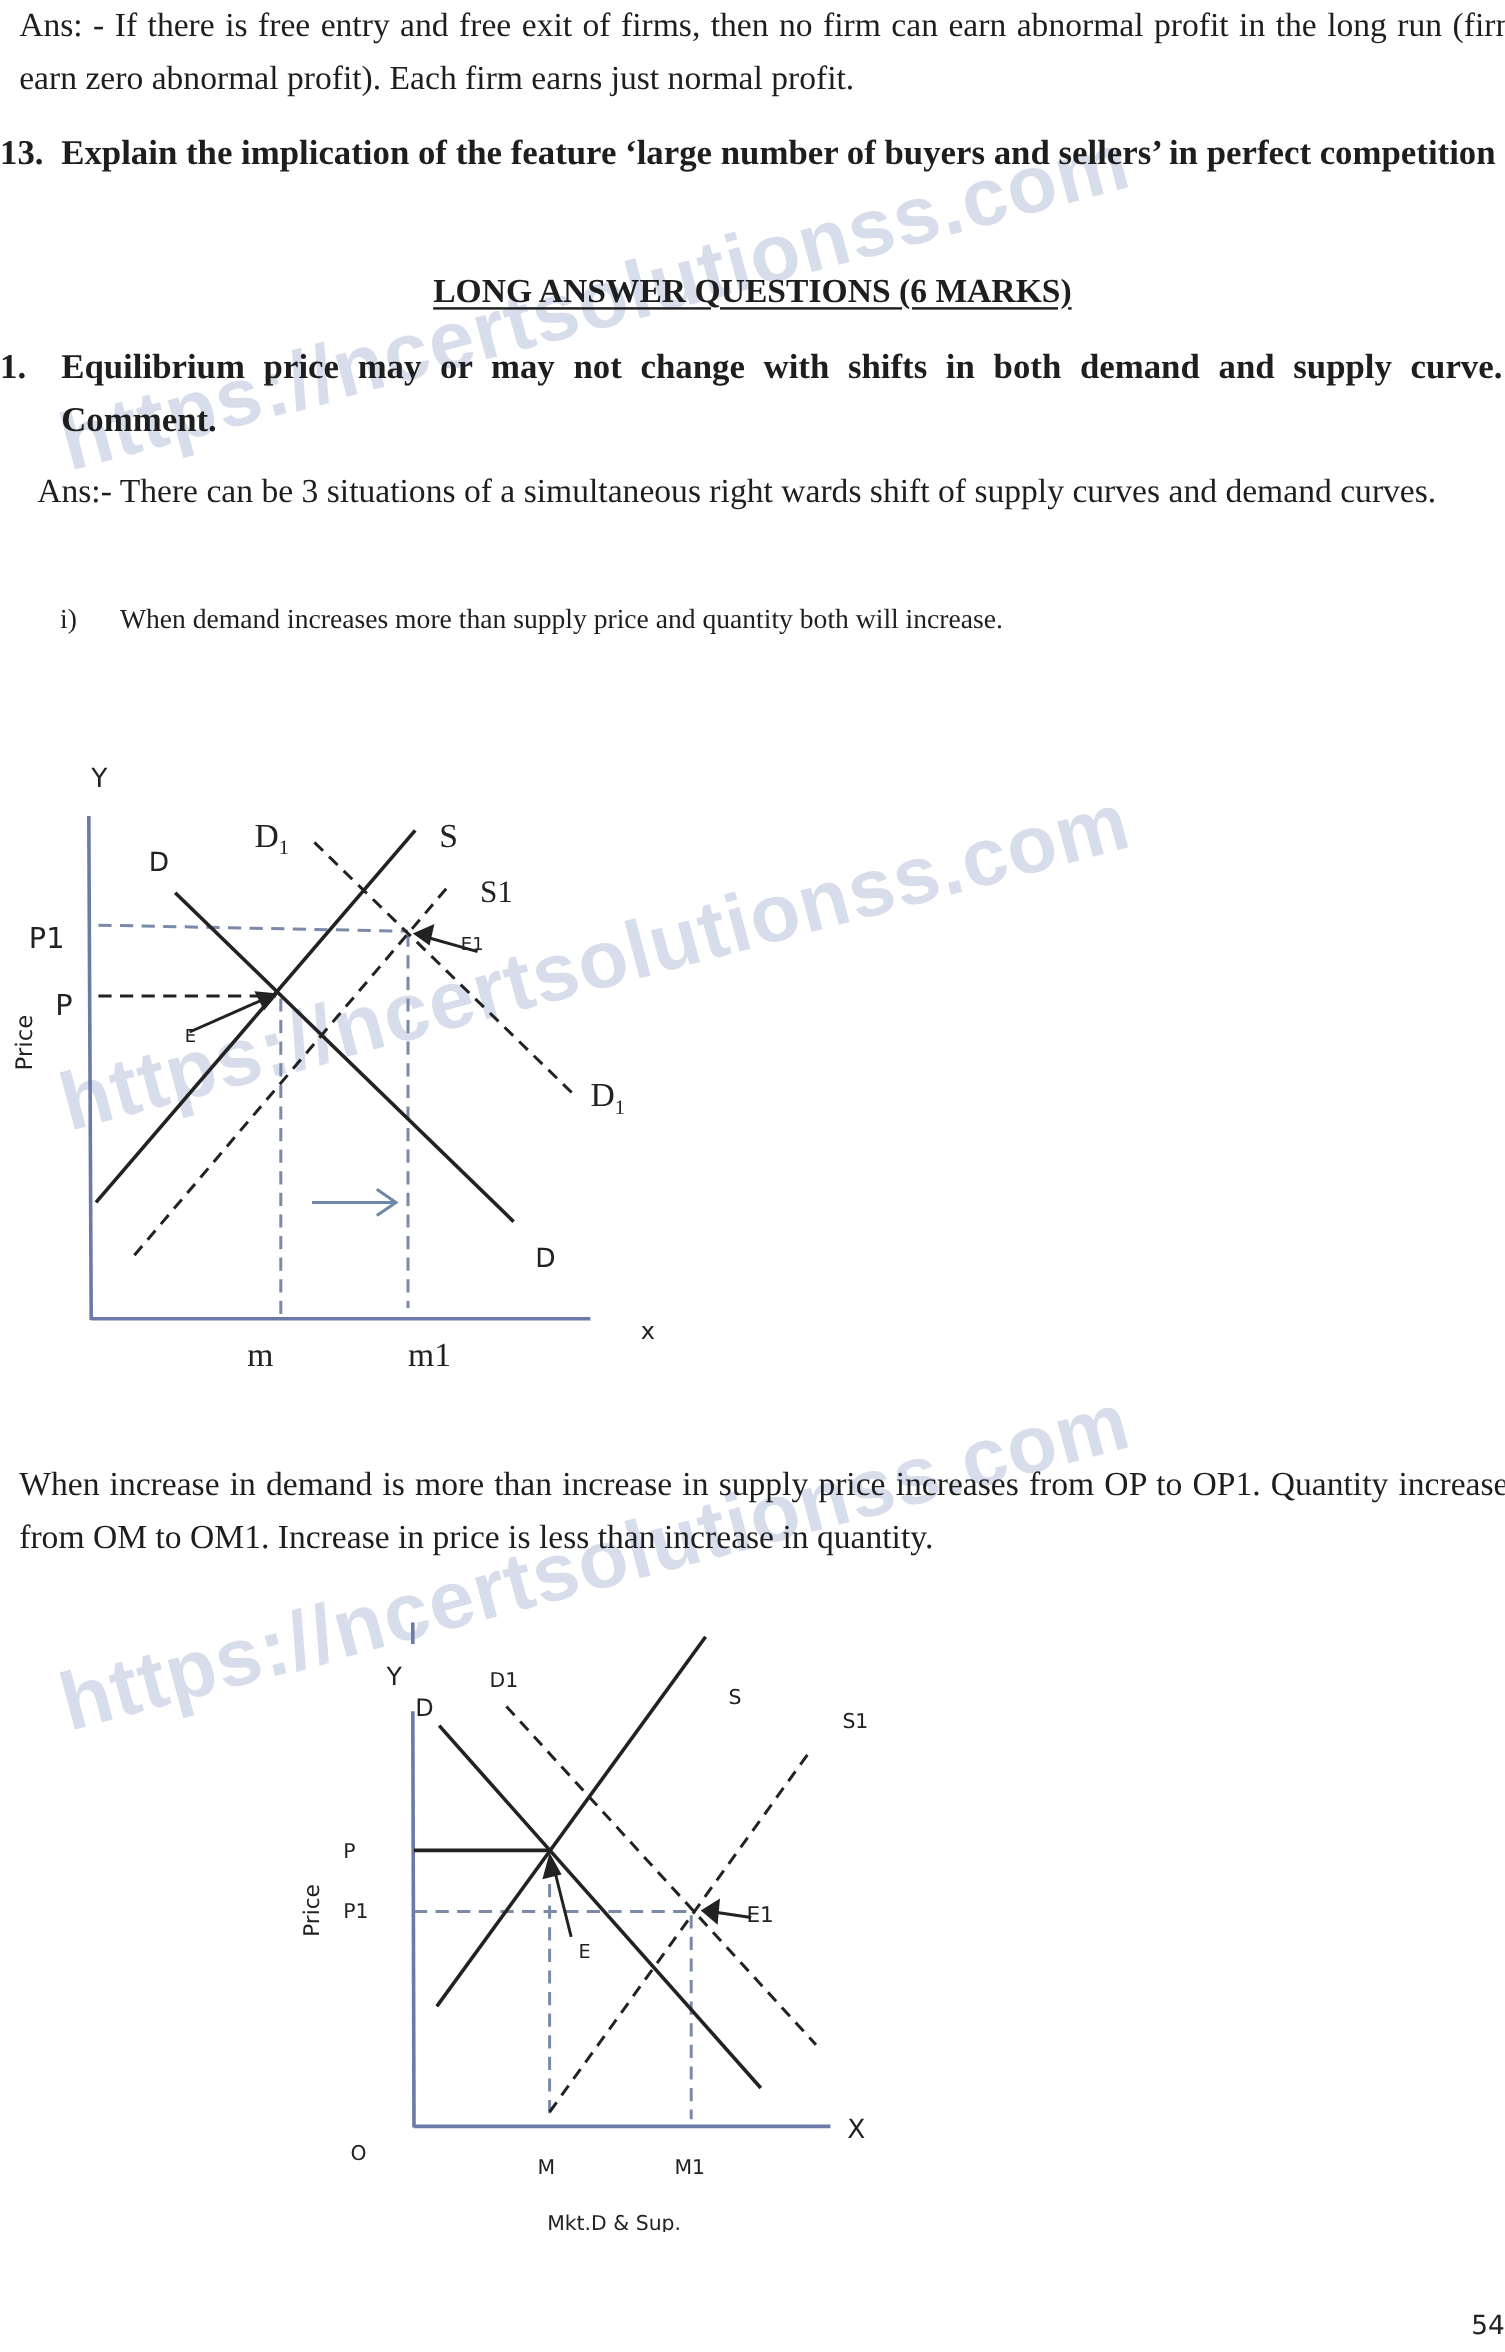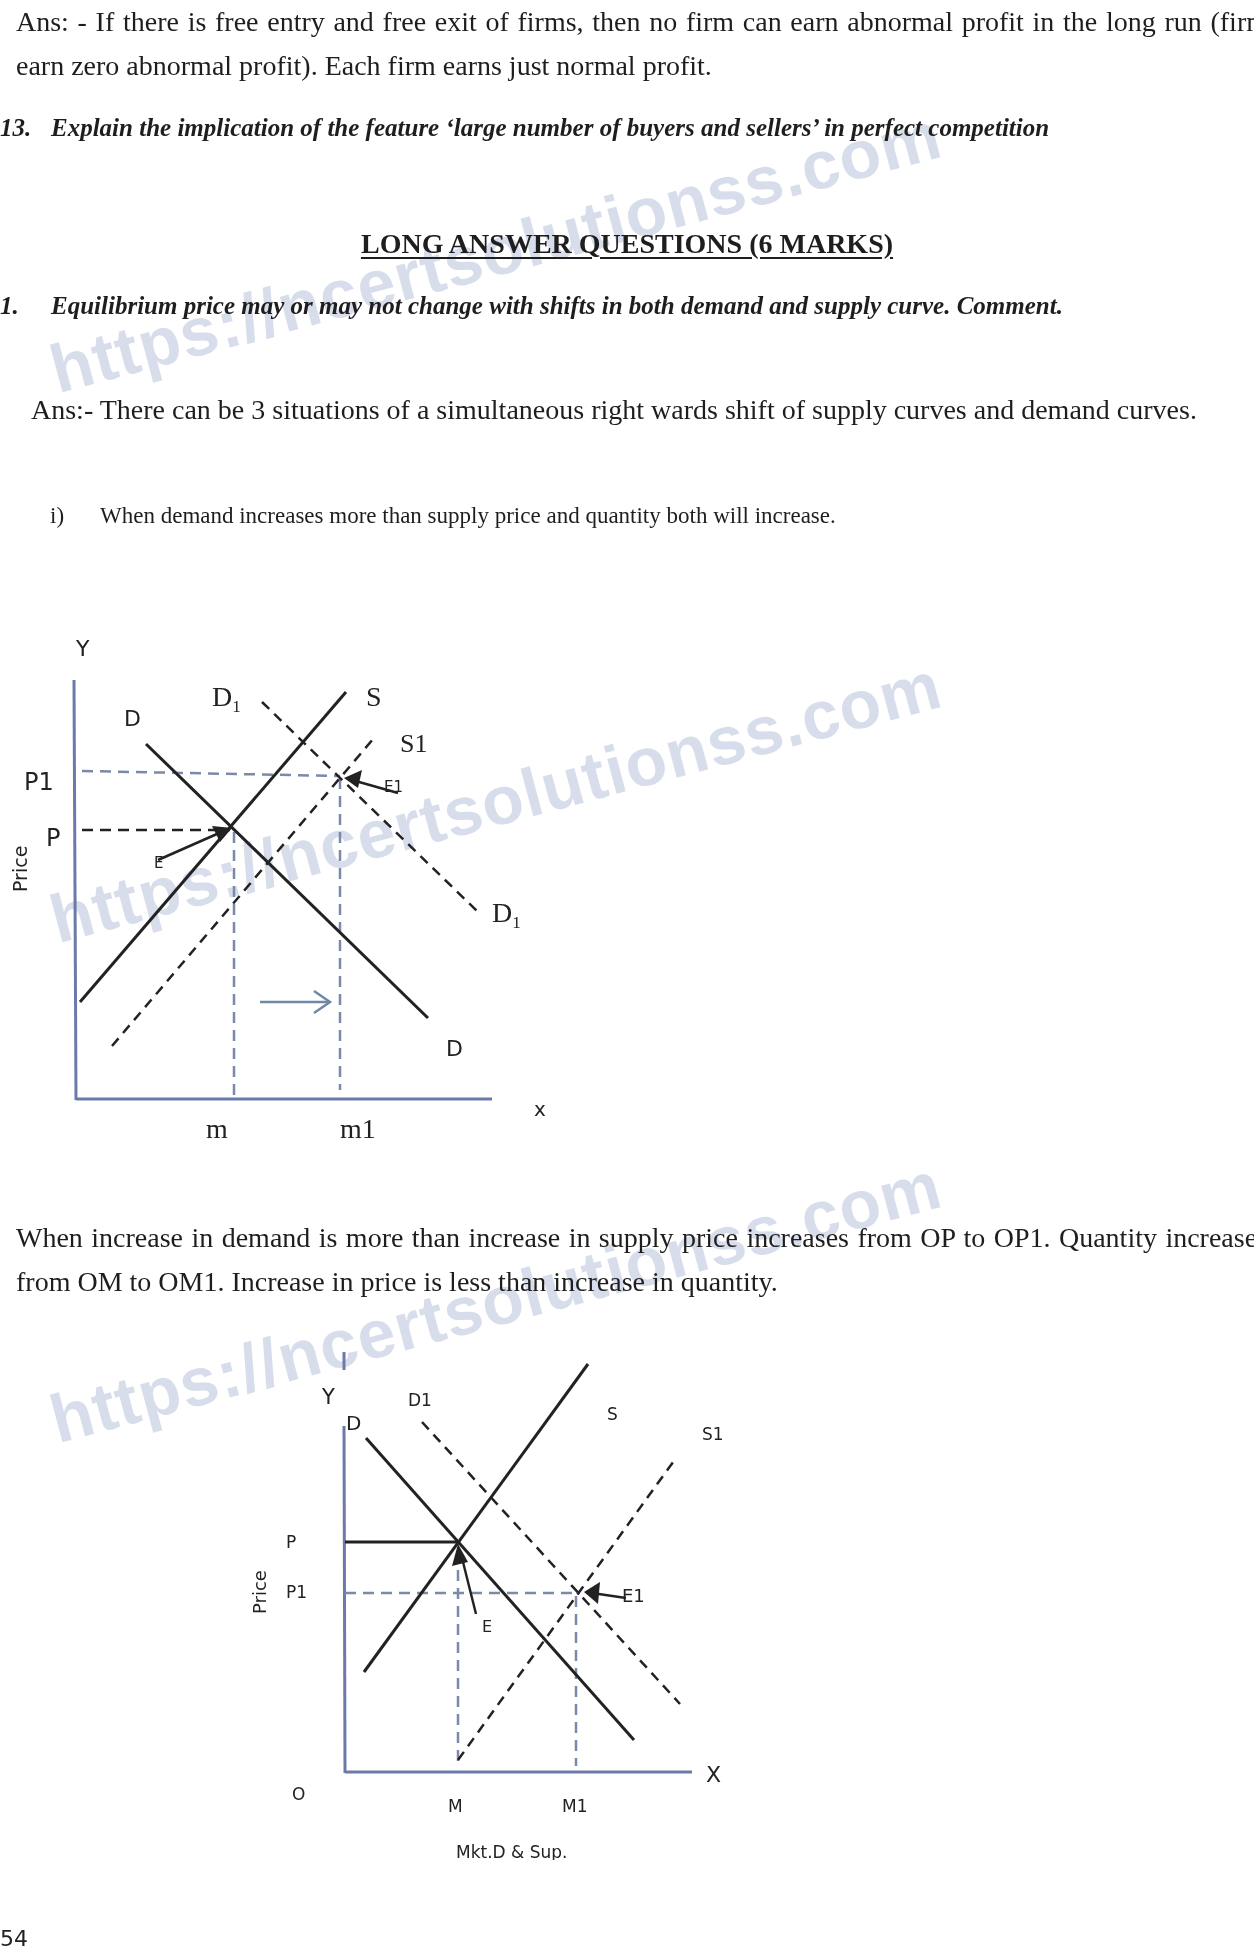--- a/index.html
+++ b/index.html
@@ -6,39 +6,39 @@
     body {
       width: 1254px; height: 1960px; position: relative; overflow: hidden;
       font-family: "Liberation Serif", "DejaVu Serif", serif;
       color: #1e1e1e;
     }
     .page { position: absolute; left: 0; top: 0; width: 1254px; height: 1960px; }
     .para {
       position: absolute; left: 16px; width: 1252px;
       font-size: 28px; line-height: 44px; text-align: justify;
     }
-    .hang { position: absolute; left: 0; width: 1252px; font-size: 25px; line-height: 44px; font-weight: bold; font-style: italic; }
+    .hang { position: absolute; left: 0; width: 1252px; font-size: 29px; line-height: 44px; font-weight: bold; }
     .hang .num { position: absolute; left: 0; top: 0; }
     .hang .txt { margin-left: 51px; text-align: justify; display: block; }
     .heading {
       position: absolute; top: 222px; left: 0; width: 1254px; text-align: center;
       font-size: 28px; font-weight: bold; text-decoration: underline; text-underline-offset: 4px;
       line-height: 44px;
     }
     .sub-item { position: absolute; left: 50px; top: 494px; font-size: 23px; line-height: 44px; }
     .sub-item .lbl { display: inline-block; width: 50px; }
     svg.fig { position: absolute; }
     .watermark {
       position: absolute; font-family: "Liberation Sans", "DejaVu Sans", sans-serif;
       font-weight: bold; font-size: 68px; color: rgba(150,165,200,0.38);
       transform-origin: left bottom; transform: rotate(-15deg); white-space: nowrap;
       pointer-events: none; letter-spacing: 1px;
     }
     .page-number {
-      position: absolute; top: 1926px; left: 0; width: 1254px; text-align: left;
+      position: absolute; top: 1926px; left: 0; width: 1254px; text-align: right;
       font-family: "DejaVu Sans", "Liberation Sans", sans-serif; font-size: 22px; color: #222;
     }
   </style>
 </head>
 <body>
 
 <div class="page">
 
   <div class="watermark" style="left:62px; top:330px;">https://ncertsolutionss.com</div>
   <div class="watermark" style="left:62px; top:880px;">https://ncertsolutionss.com</div>

